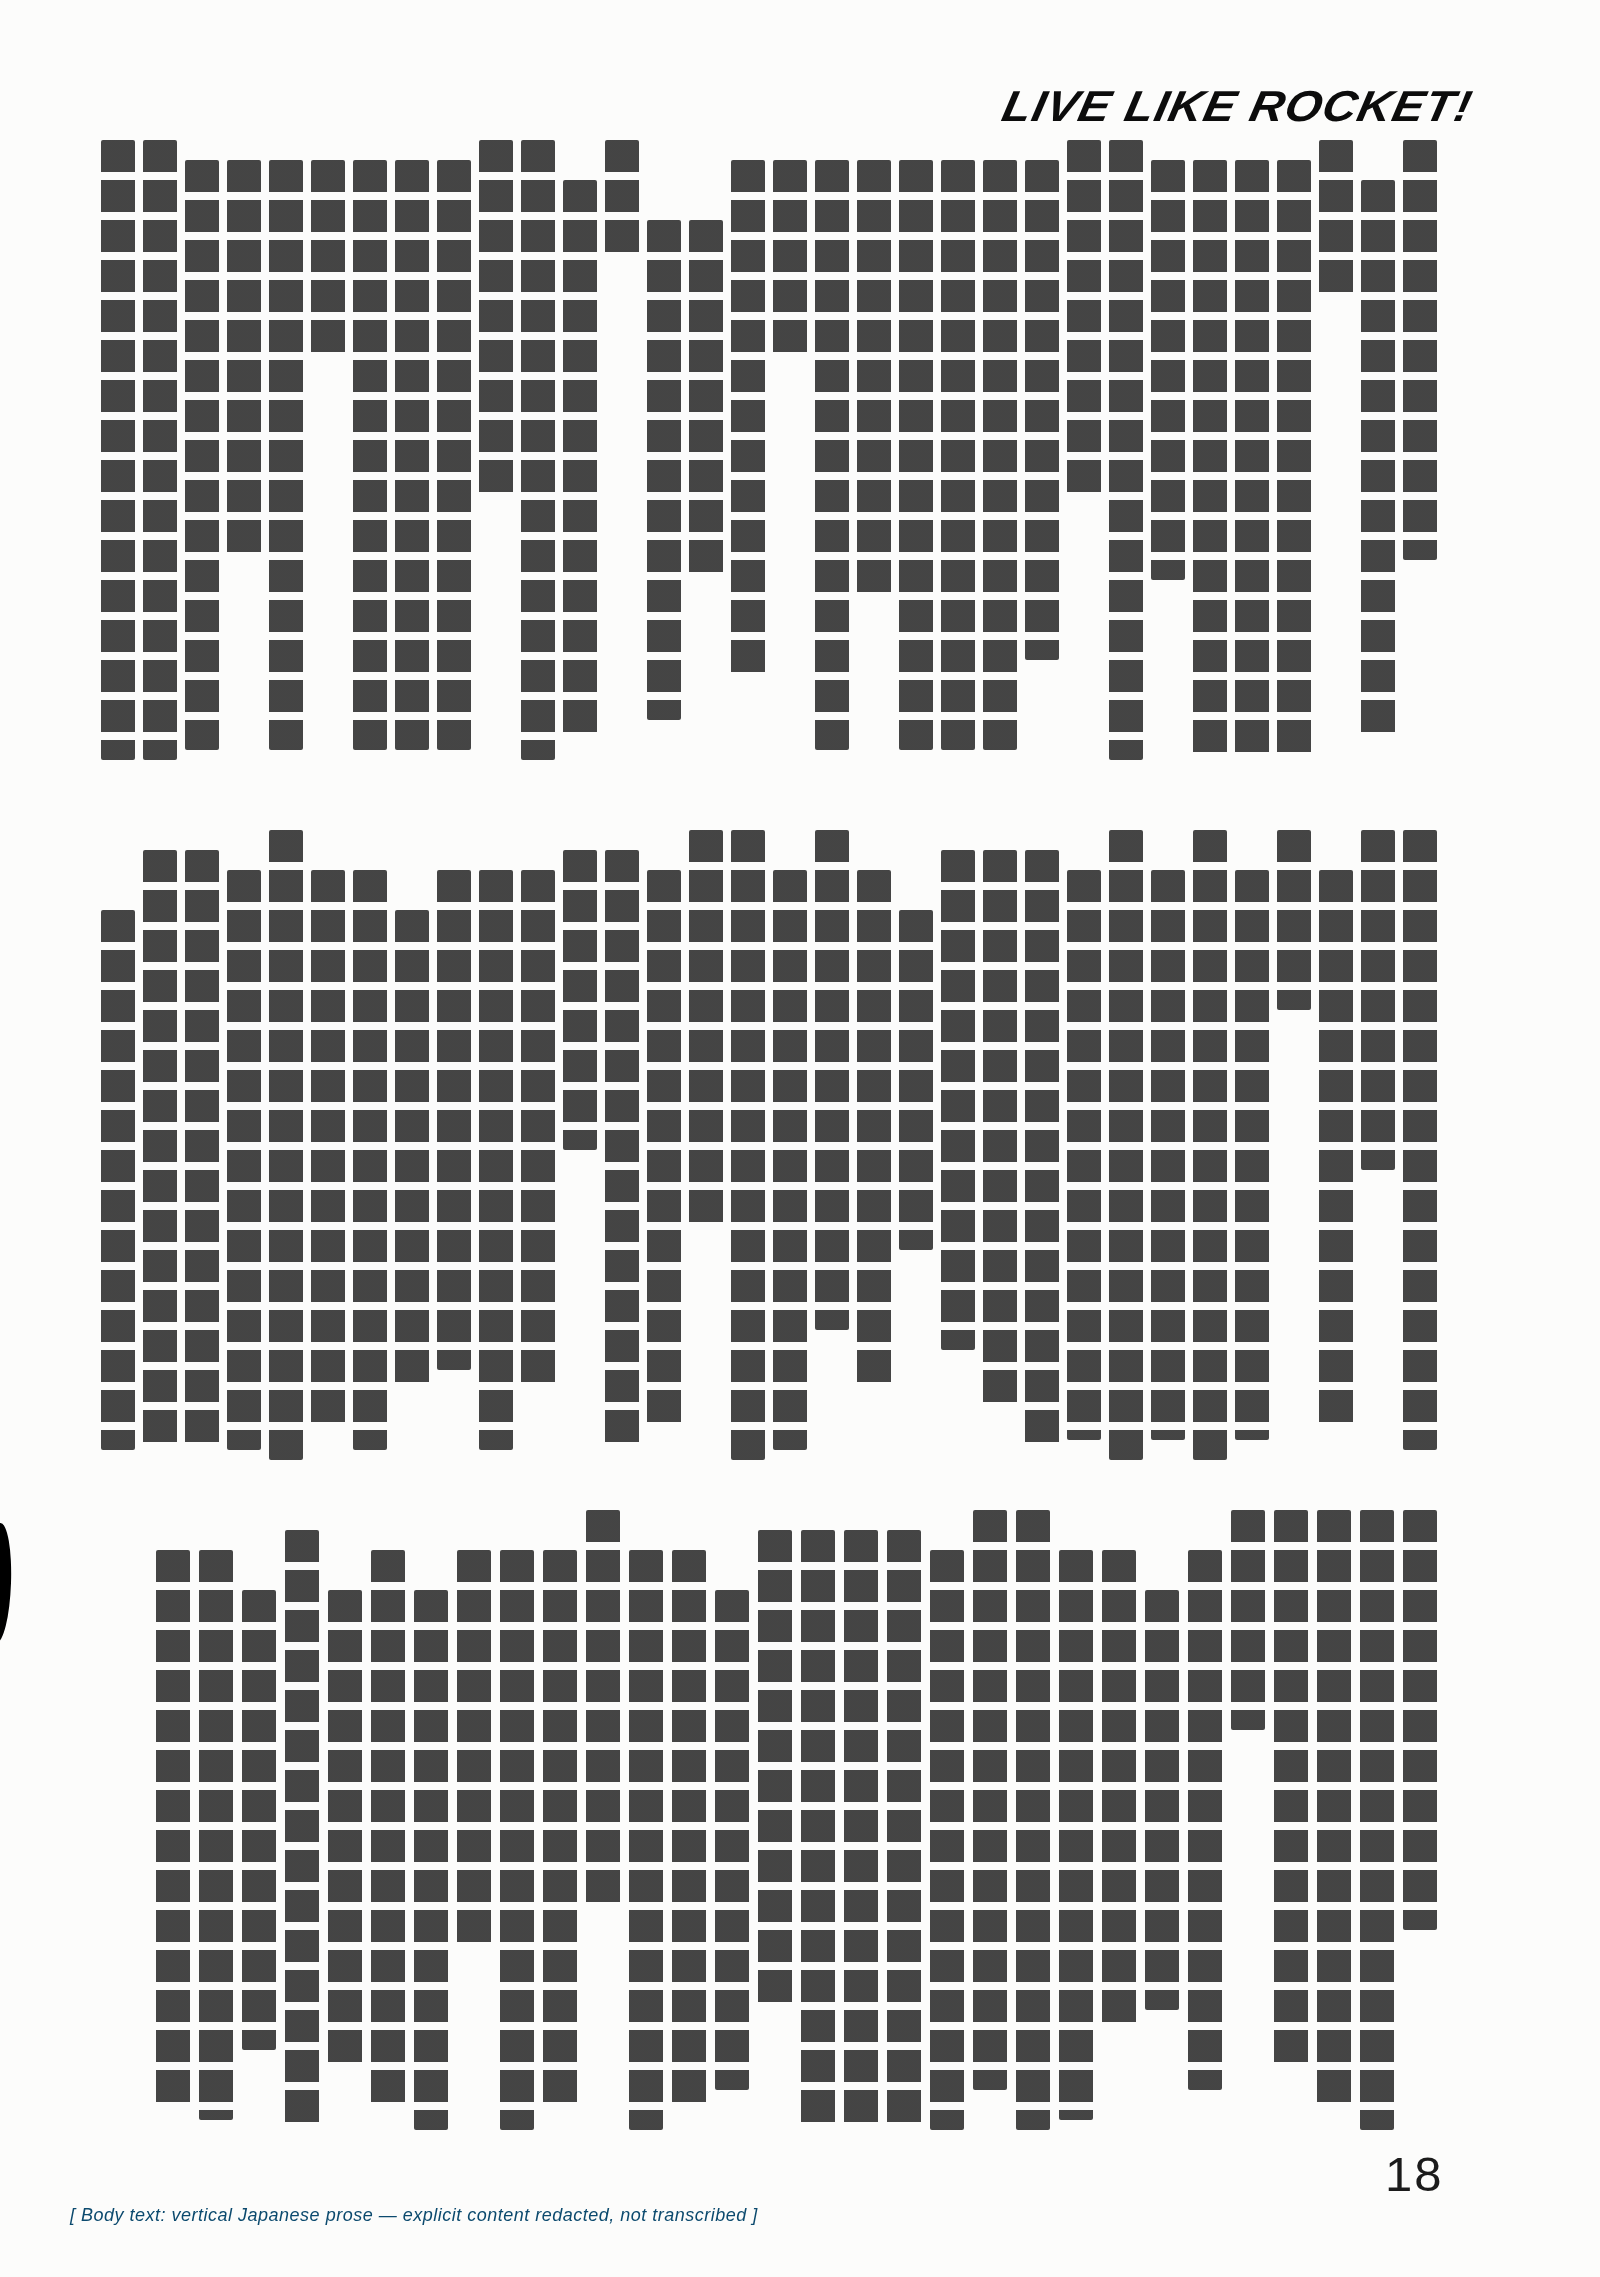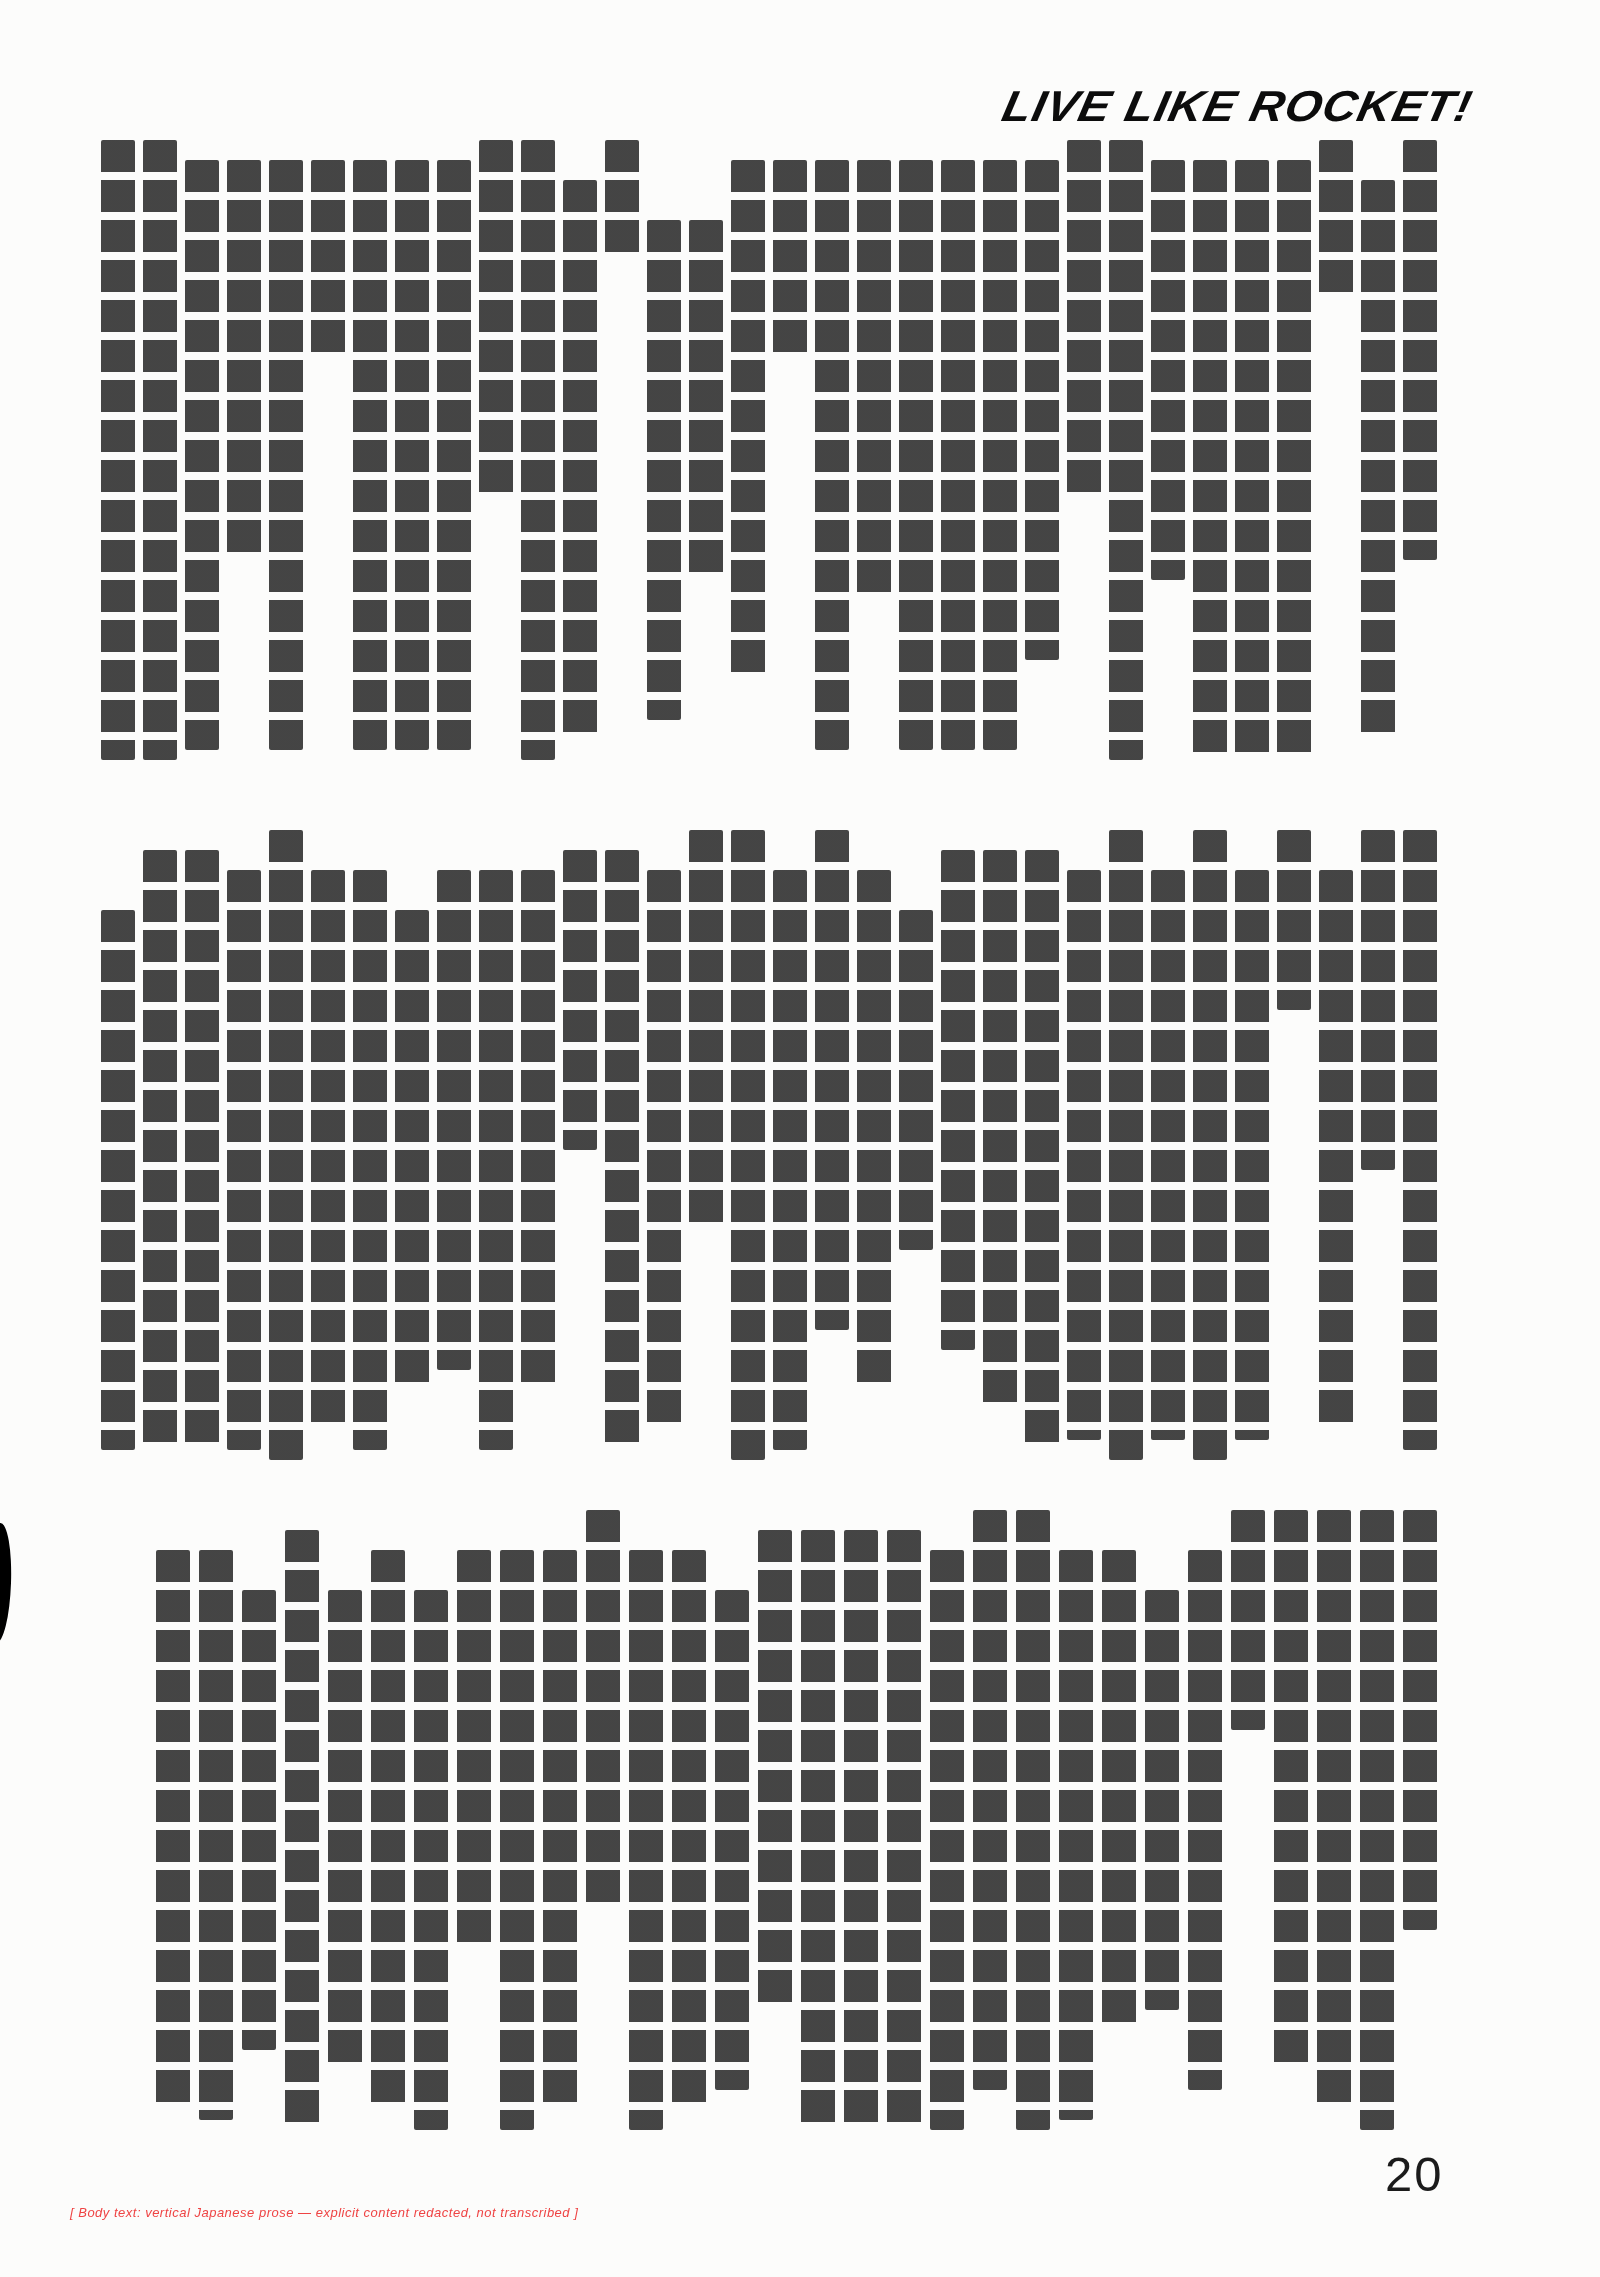--- a/index.html
+++ b/index.html
@@ -71,23 +71,23 @@
     font-size: 49px;
     color: #1b1b1b;
     letter-spacing: 2px;
     font-family: "Liberation Sans", sans-serif;
   }
   
   .redaction-note {
     position: absolute;
     left: 70px;
     top: 2205px;
-    font-size: 13px;
+    font-size: 18px;
     font-style: italic;
-    color: #ef4444;
+    color: #0c4a6e;
     letter-spacing: 0.5px;
   }
 </style>
 </head>
 <body>
 
 <div class="page">
 
   <div class="logo">LIVE LIKE ROCKET!</div>
 
@@ -189,17 +189,17 @@
         <div class="col" style="left: 328px; top: 100px; height: 480px;"></div>
         <div class="col" style="left: 285px; top: 40px; height: 600px;"></div>
         <div class="col" style="left: 242px; top: 100px; height: 460px;"></div>
         <div class="col" style="left: 199px; top: 60px; height: 570px;"></div>
         <div class="col" style="left: 156px; top: 60px; height: 560px;"></div>
       </div>
     </div>
 
   <div class="ink-mark"></div>
 
-  <div class="page-number">20</div>
+  <div class="page-number">18</div>
 
   <div class="redaction-note">[ Body text: vertical Japanese prose — explicit content redacted, not transcribed ]</div>
 
 </div>
 
 </body></html>

